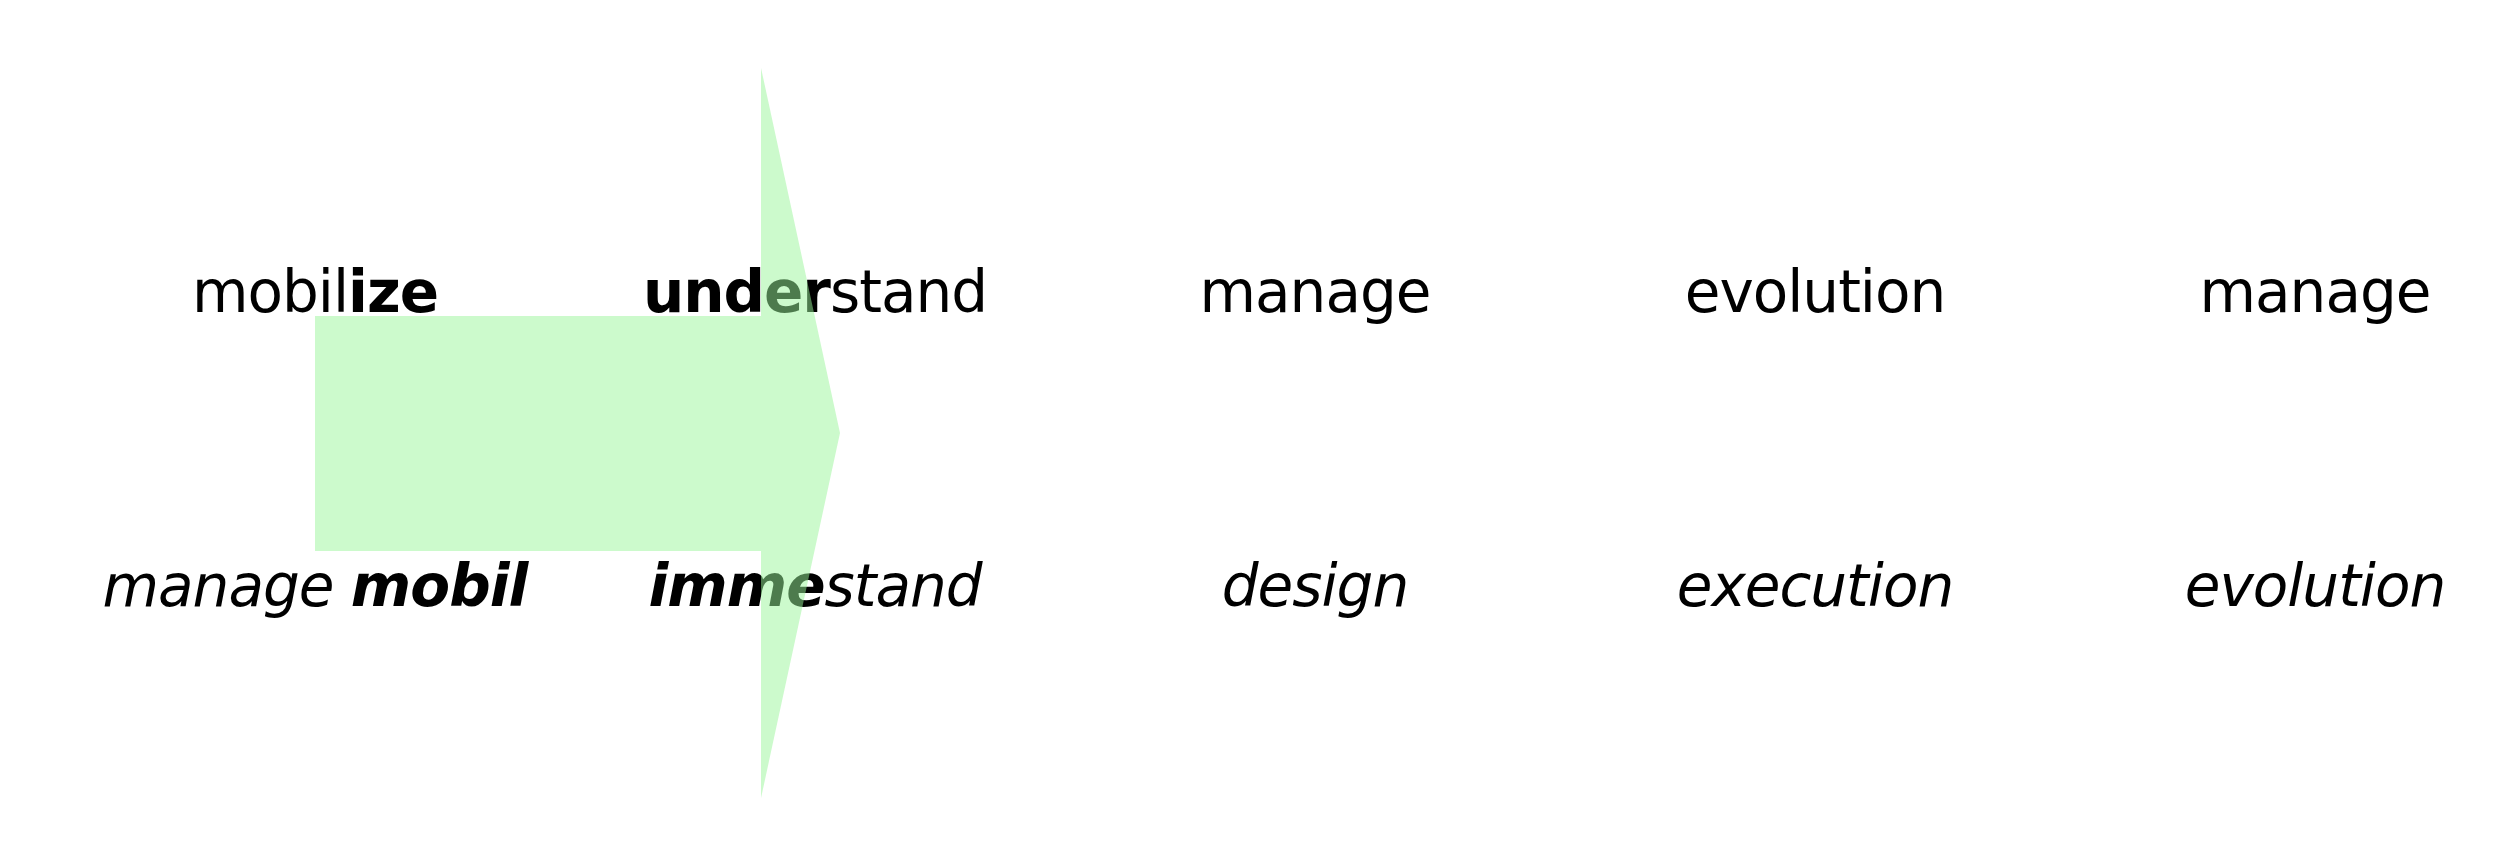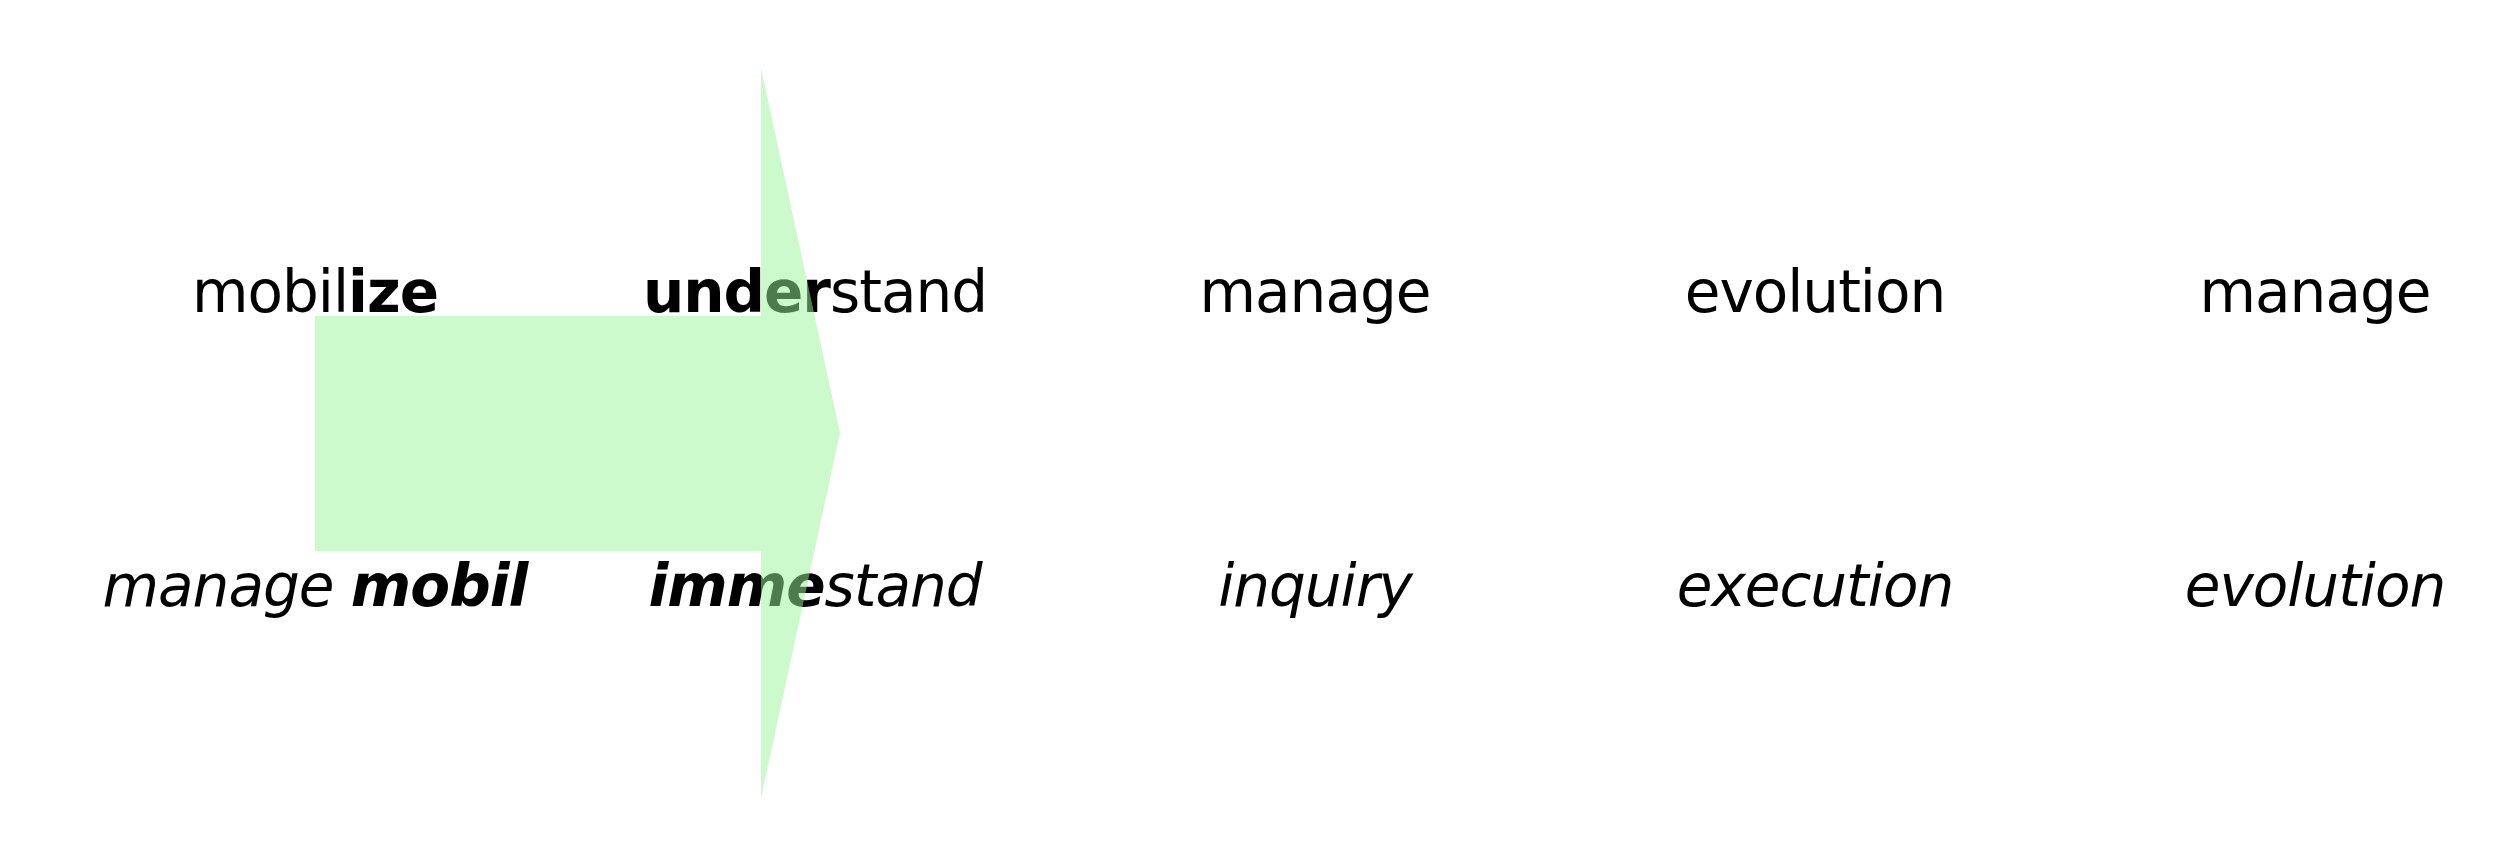--- a/index.html
+++ b/index.html
@@ -16,19 +16,19 @@
 <body>
 
 <div class="word top" style="left:315px"><span>mobil</span><span class="b">ize</span></div>
 <div class="word top" style="left:815px"><span class="b">under</span><span>stand</span></div>
 <div class="word top" style="left:1315px">manage</div>
 <div class="word top" style="left:1815px">evolution</div>
 <div class="word top" style="left:2315px">manage</div>
 
 <div class="word bot" style="left:315px"><span>manage </span><span class="b">mobil</span></div>
 <div class="word bot" style="left:815px"><span class="b">imme</span><span>stand</span></div>
-<div class="word bot" style="left:1315px">inquiry</div>
+<div class="word bot" style="left:1315px">design</div>
 <div class="word bot" style="left:1815px">execution</div>
 <div class="word bot" style="left:2315px">evolution</div>
 
 <svg id="arrow" viewBox="0 0 2500 845">
   <polygon id="arrow-poly" points="315,316 761,316 761,68 840,433 761,798 761,551 315,551" fill="#99f599" fill-opacity="0.5"></polygon>
 </svg>
 
 </body></html>

